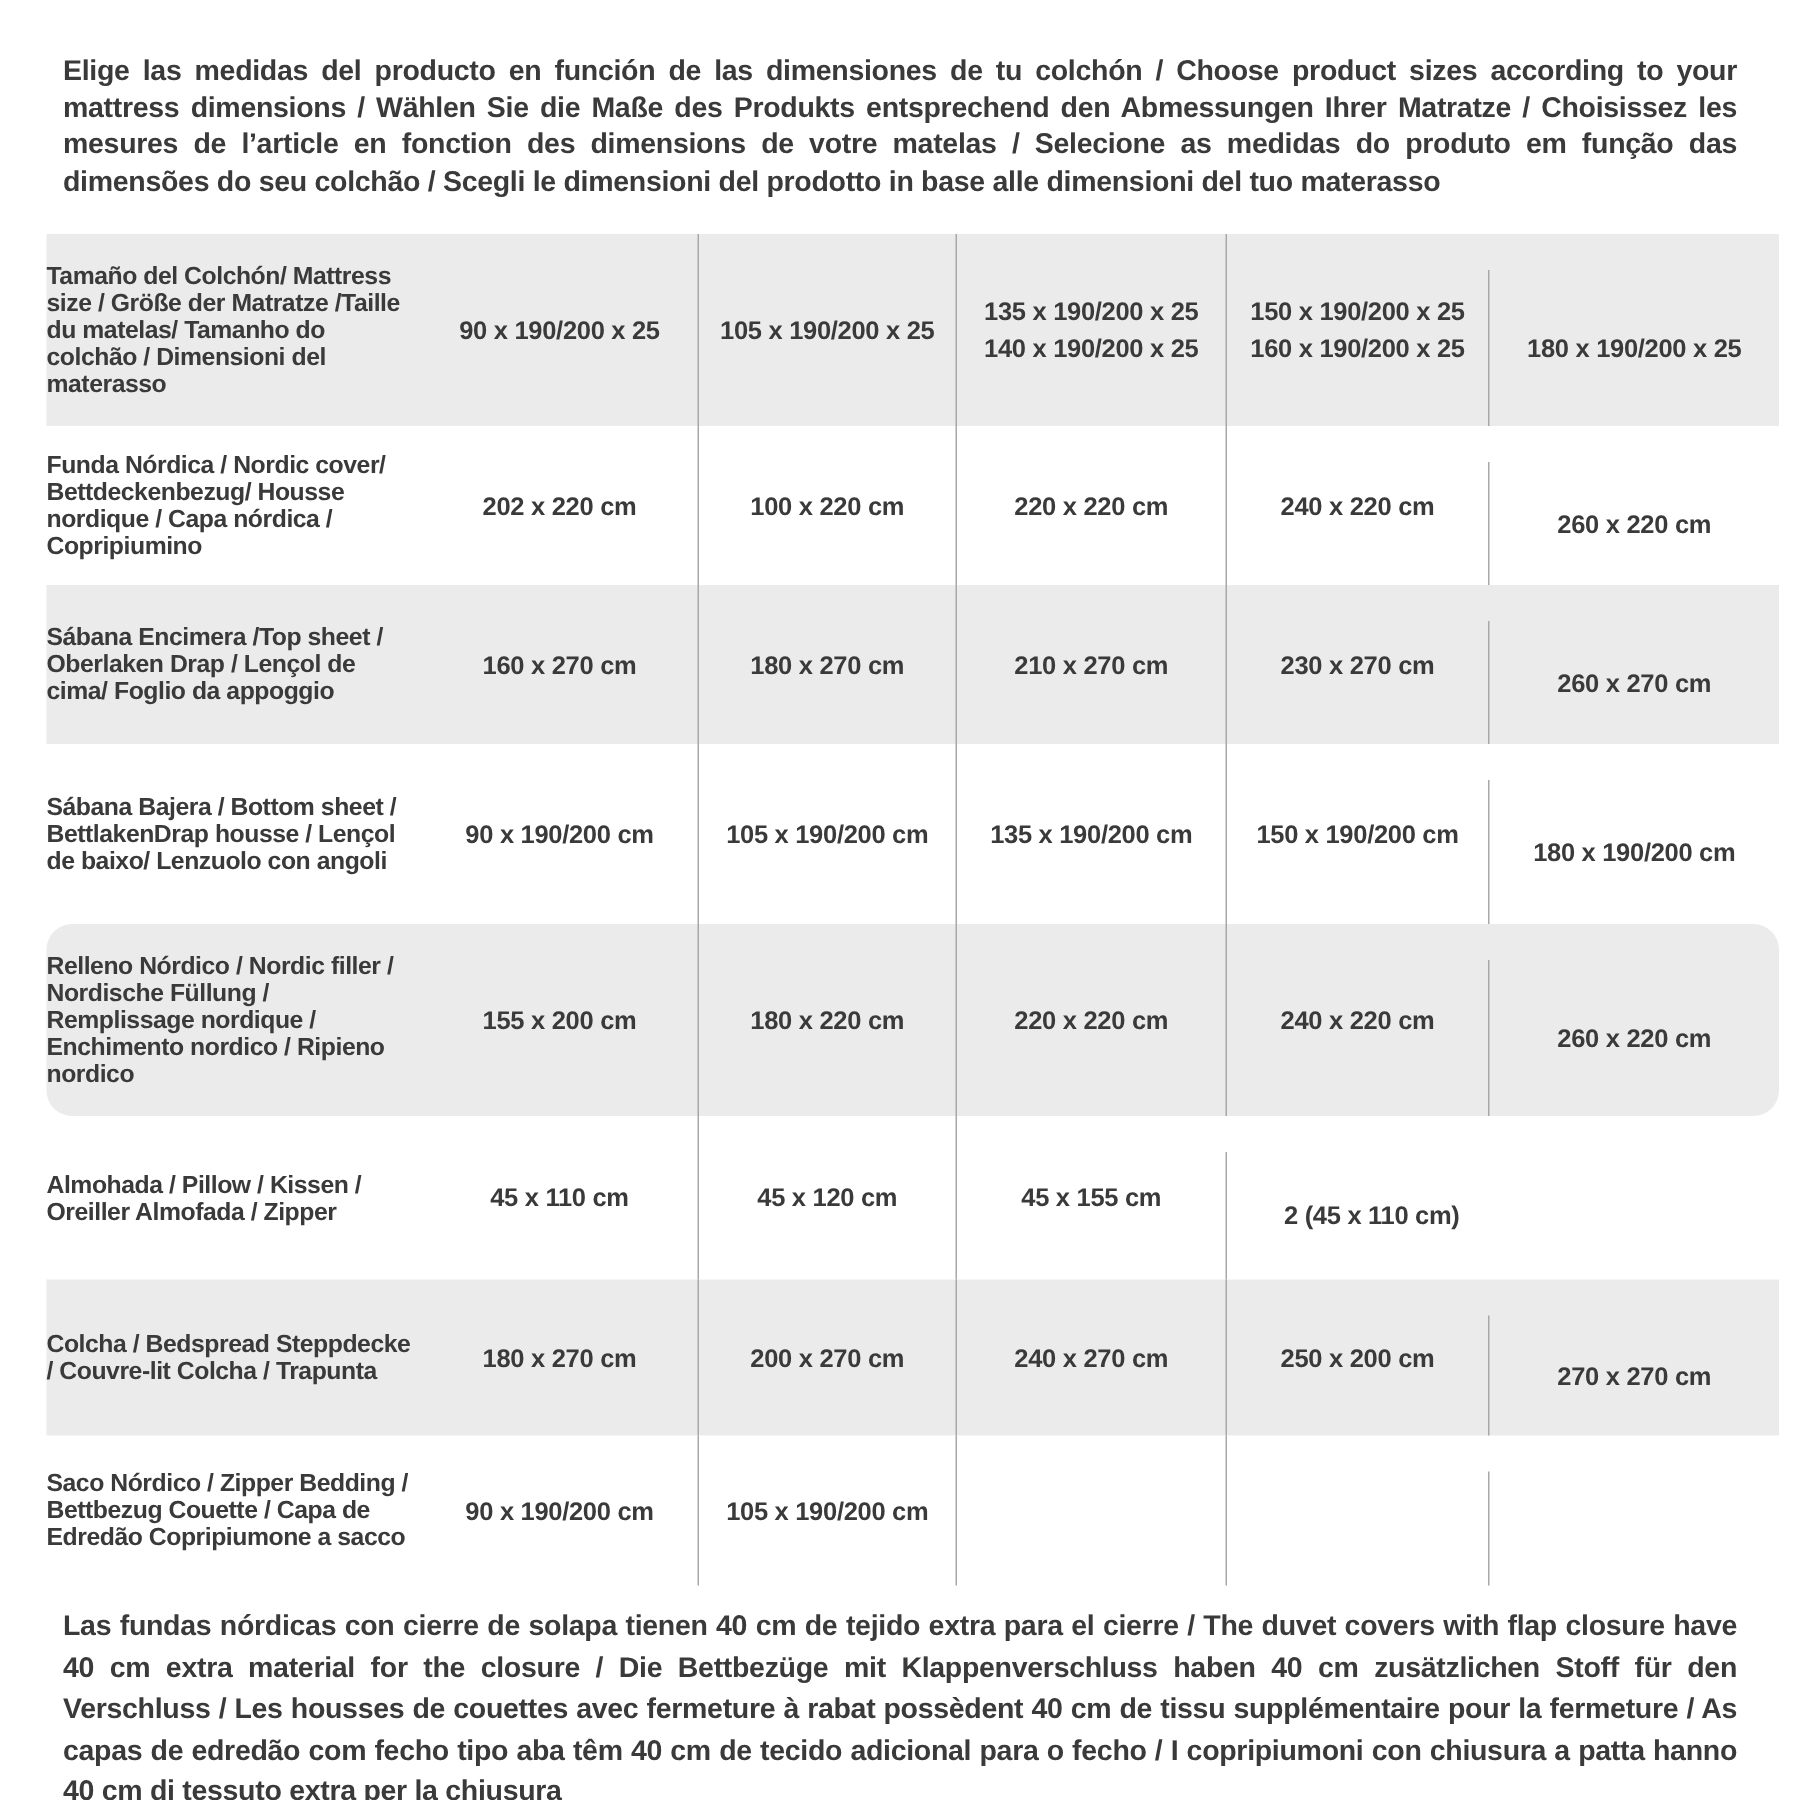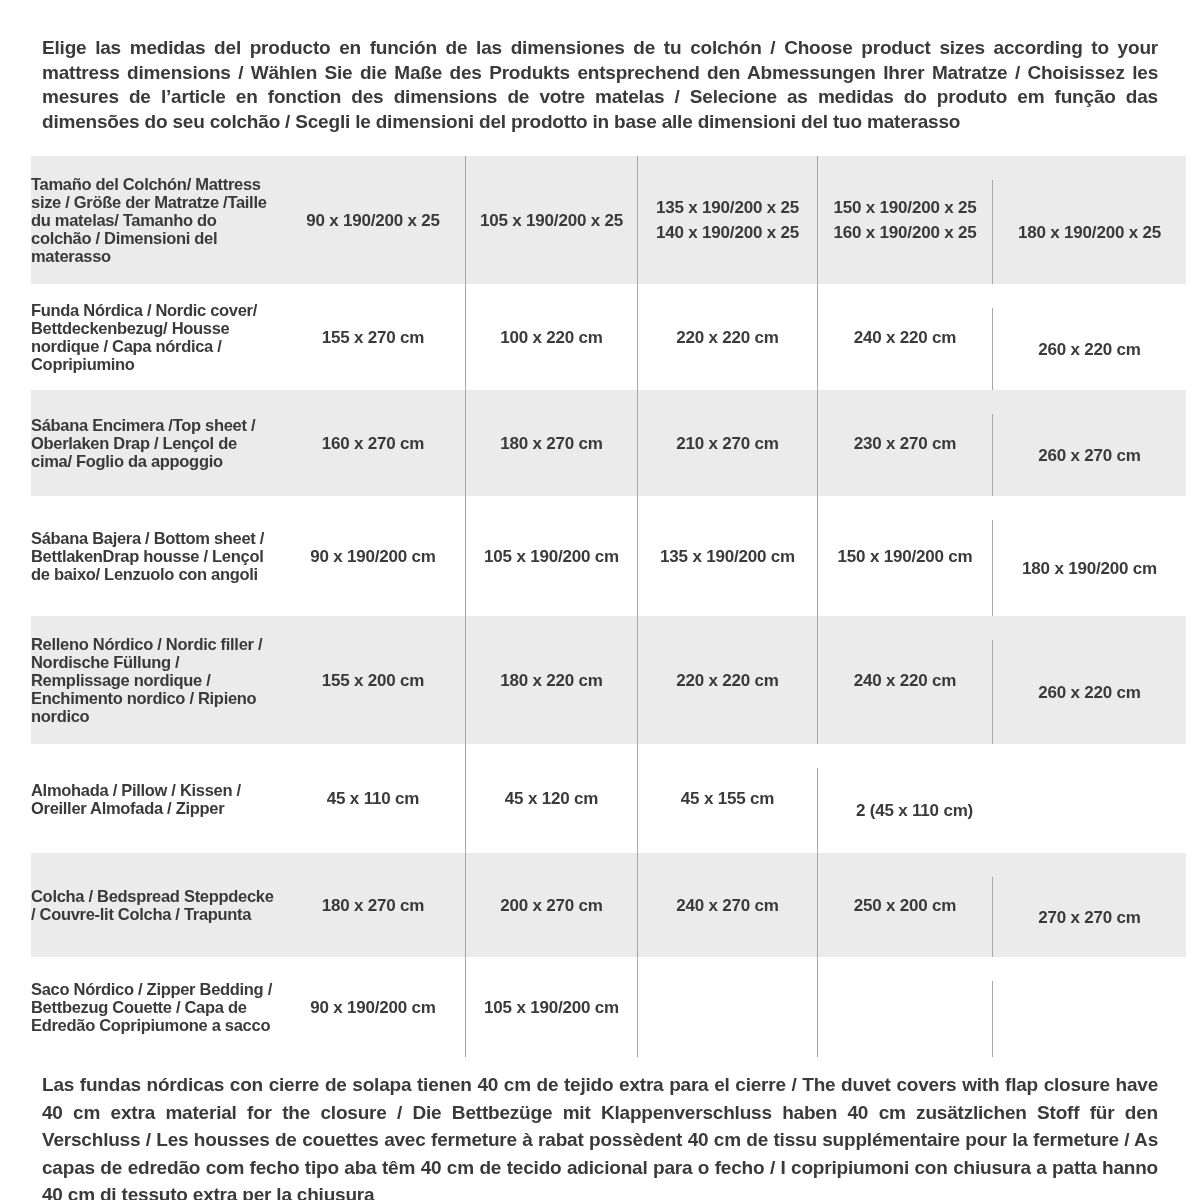--- a/index.html
+++ b/index.html
@@ -24,21 +24,21 @@
   .size-table {
     margin:22px 0 0 31px;
     width:1155px;
   }
   .row { display:flex; }
   .row:nth-child(odd) { background:#ebebeb; }
   .row:nth-child(1) { min-height:128px; }
   .row:nth-child(2) { min-height:106px; }
   .row:nth-child(3) { min-height:106px; }
   .row:nth-child(4) { min-height:120px; }
-  .row:nth-child(5) { min-height:128px; }
+  .row:nth-child(5) { min-height:128px;border-radius:17px; }
   .row:nth-child(6) { min-height:109px; }
   .row:nth-child(7) { min-height:104px; }
   .row:nth-child(8) { min-height:100px; }
 
   .cell {
     display:flex; align-items:center;
     box-sizing:border-box;
   }
   .label {
     width:250px;
@@ -85,21 +85,21 @@
       <div class="cell val c2 sep">105 x 190/200 x 25</div>
       <div class="cell val c3 sep">135 x 190/200 x 25
 140 x 190/200 x 25</div>
       <div class="cell val c4 sep">150 x 190/200 x 25
 160 x 190/200 x 25</div>
       <div class="cell val c5 sep">180 x 190/200 x 25</div>
     </div>
 
     <div class="row">
       <div class="cell label">Funda Nórdica /  Nordic cover/ Bettdeckenbezug/ Housse nordique  / Capa nórdica / Copripiumino</div>
-      <div class="cell val c1">155 x 270 cm</div>
+      <div class="cell val c1">202 x 220 cm</div>
       <div class="cell val c2 sep">100 x 220 cm</div>
       <div class="cell val c3 sep">220 x 220 cm</div>
       <div class="cell val c4 sep">240 x 220 cm</div>
       <div class="cell val c5 sep">260 x 220 cm</div>
     </div>
 
     <div class="row">
       <div class="cell label">Sábana Encimera /Top sheet / Oberlaken Drap / Lençol de cima/ Foglio da appoggio</div>
       <div class="cell val c1">160 x 270 cm</div>
       <div class="cell val c2 sep">180 x 270 cm</div>

